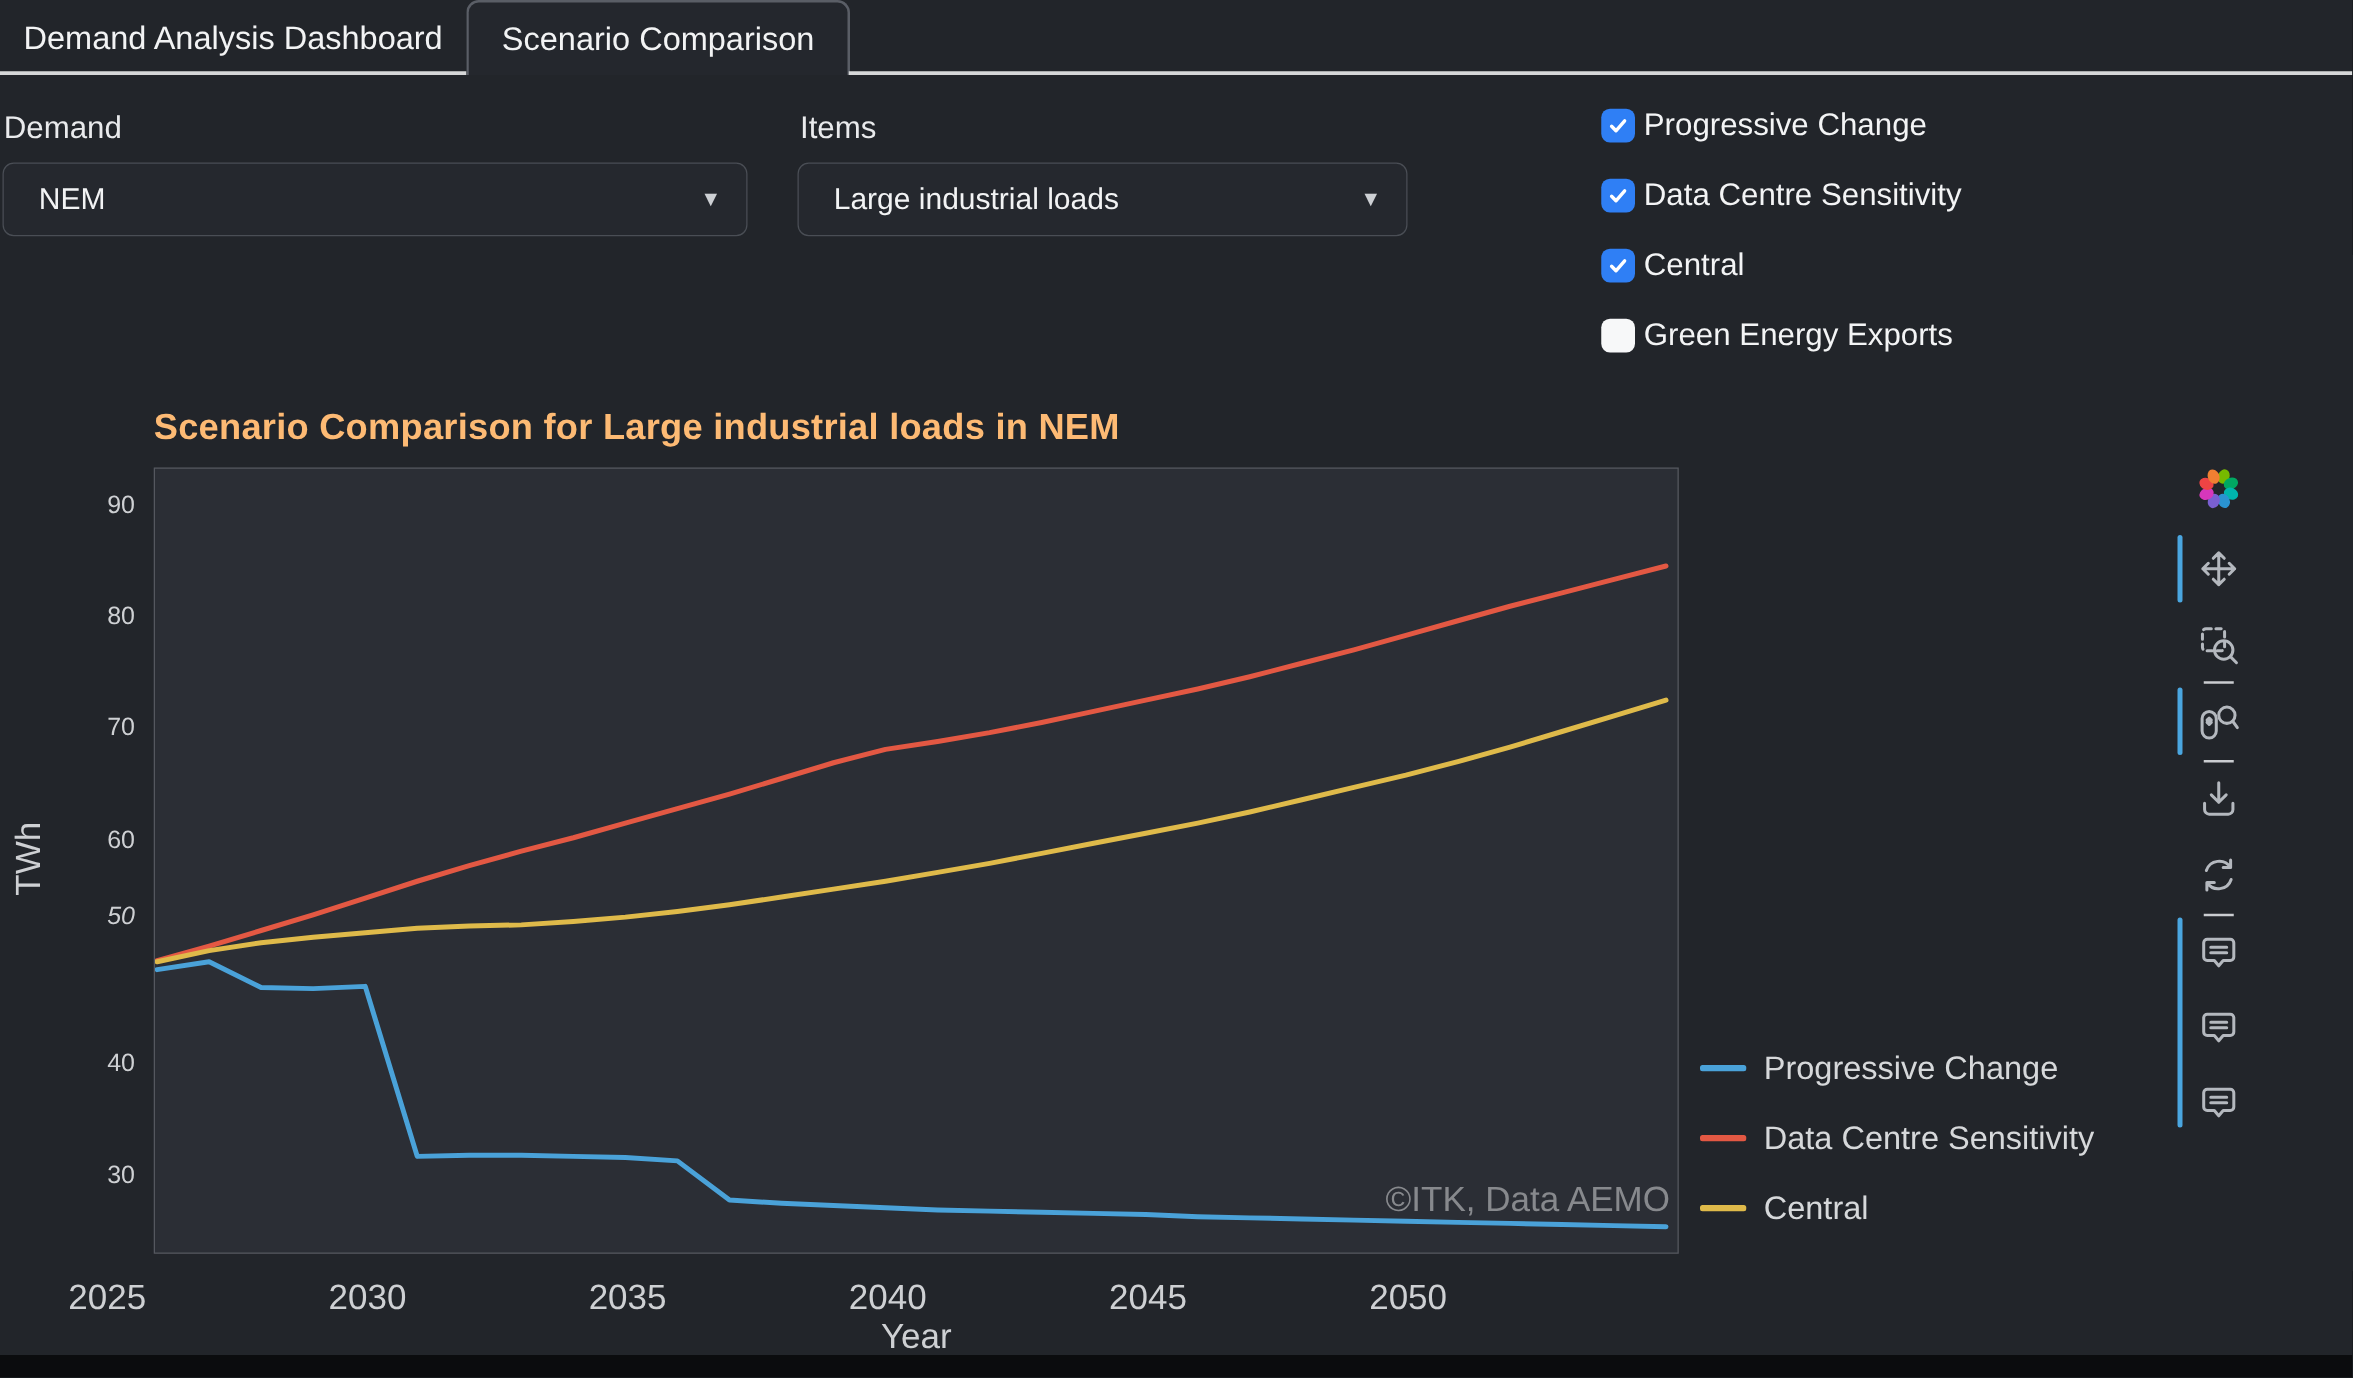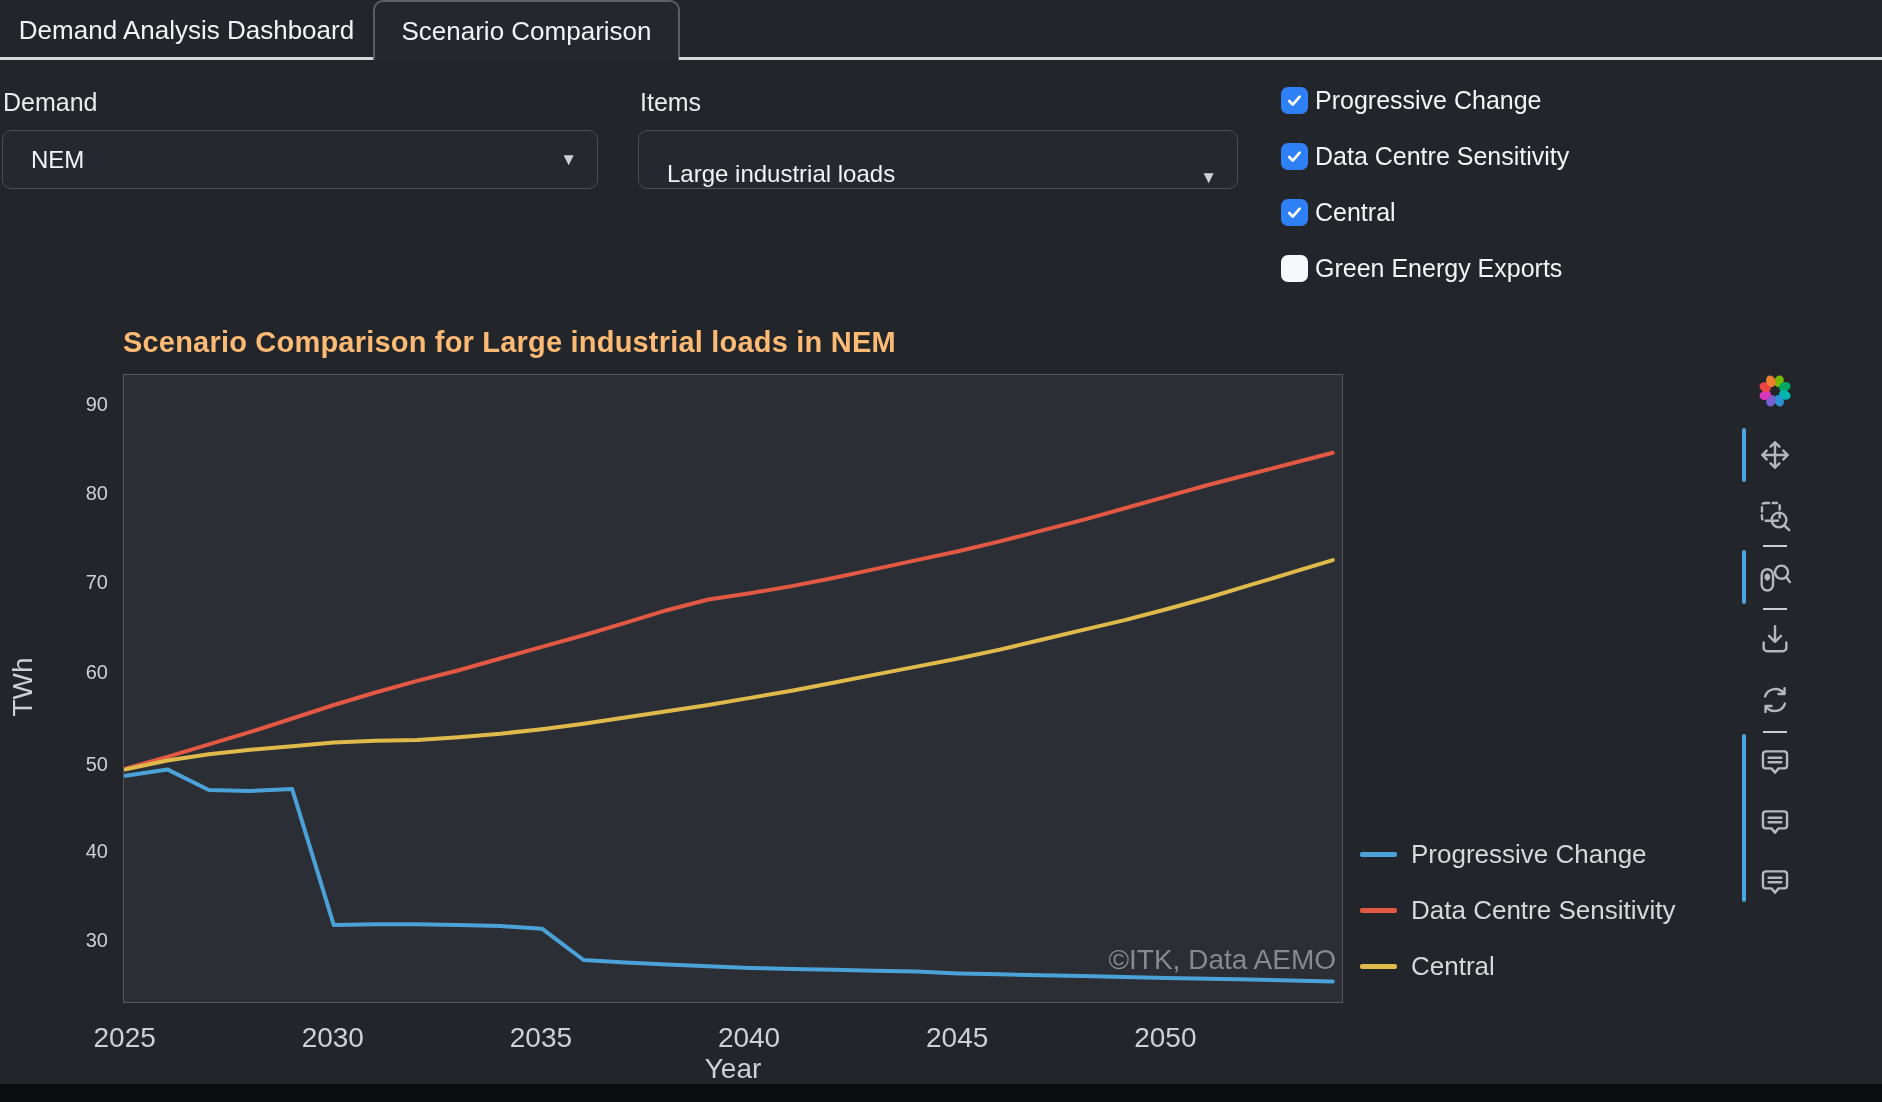--- a/index.html
+++ b/index.html
@@ -26,21 +26,21 @@
   .ctl-label { position:absolute; font-size:25px; color:#e9eaec; }
   #region-label { left:3px;  top:88px; }
   #items-label  { left:640px; top:88px; }
   .select {
     position:absolute; top:130px; height:59px;
     background:#25282e; border:1px solid #4a4e55; border-radius:9px;
     display:flex; align-items:center; font-size:24px; color:#f2f3f4;
     padding:0 20px 0 28px;
   }
   #region-select { left:2px;   width:596px; }
-  #items-select  { left:638px; width:600px;align-items:flex-end; }
+  #items-select  { left:638px; width:488px; }
   .select .caret { margin-left:auto; font-size:17px; color:#cdd0d4; }
   
   #scenario-checks { position:absolute; left:1281px; top:72px; }
   .cbrow { display:flex; align-items:center; height:56px; }
   .cb { width:27px; height:27px; border-radius:7px; flex:0 0 27px;
         display:flex; align-items:center; justify-content:center; }
   .cb.checked { background:#2f7ff5; }
   .cb.unchecked { background:#f7f8f9; }
   .cbtext { font-size:25px; color:#f3f4f5; margin-left:7px; white-space:nowrap; }
   
@@ -48,21 +48,21 @@
                  font-weight:bold; color:#fdba74; letter-spacing:0.2px; }
   #plot-canvas {
     position:absolute; left:123px; top:374px; width:1220px; height:629px;
     background:#2b2e35; border:1px solid #55585f;
   }
   #plot-svg { position:absolute; left:0; top:0; }
   #watermark { position:absolute; right:6px; bottom:26px; font-size:28px;
                color:#87898d; }
   .ytick { position:absolute; left:28px; width:80px; text-align:right;
            font-size:20px; color:#ced0d3; line-height:34px; }
-  .xtick { position:absolute; width:140px; text-align:center;
+  .xtick { position:absolute; width:140px; 
            font-size:28px; color:#ced0d3; line-height:34px; top:1021px; }
   #ylabel { position:absolute; left:-22px; top:671px; font-size:28px; color:#ced0d3;
             transform:rotate(-90deg); transform-origin:center; width:90px; text-align:center; }
   #xlabel { position:absolute; left:613px; top:1053px; width:240px; text-align:center;
             font-size:28px; color:#ced0d3; }
   
   #legend { position:absolute; left:1360px; top:826px; }
   .legend-row { display:flex; align-items:center; height:56px; }
   .legend-swatch { width:37px; height:5px; border-radius:2px; flex:0 0 37px; }
   .legend-text { font-size:26px; color:#d6d8da; margin-left:14px; white-space:nowrap; }
@@ -142,21 +142,21 @@
         <polyline points="1.7,394.4 43.3,385.5 84.9,379.2 126.5,374.8 168.2,371.2 209.8,367.6 251.4,365.8 293.1,364.9 334.7,362.2 376.3,358.7 417.9,354.2 459.6,348.8 501.2,342.6 542.8,336.3 584.4,330.0 626.1,322.9 667.7,315.7 709.3,307.7 750.9,299.6 792.6,291.6 834.2,283.5 875.8,274.6 917.5,264.8 959.1,254.9 1000.7,245.1 1042.3,234.3 1084.0,222.7 1125.6,210.2 1167.2,197.7 1208.8,185.1" fill="none" stroke="#dfba4a" stroke-width="4" stroke-linejoin="round" stroke-linecap="round"></polyline>
       </svg>
     <div id="watermark">©ITK, Data AEMO</div>
   </div>
 
   <div id="yticks">
       <div class="ytick" style="top: 386.516px;">90</div>
       <div class="ytick" style="top: 475.96px;">80</div>
       <div class="ytick" style="top: 565.404px;">70</div>
       <div class="ytick" style="top: 654.847px;">60</div>
-      <div class="ytick" style="top: 747px;">50</div>
+      <div class="ytick" style="top: 716px; font-style: italic;">50</div>
       <div class="ytick" style="top: 833.735px;">40</div>
       <div class="ytick" style="top: 923.178px;">30</div>
     </div>
   <div id="xticks">
       <div class="xtick" style="left: 54.6651px;">2025</div>
       <div class="xtick" style="left: 262.799px;">2030</div>
       <div class="xtick" style="left: 470.933px;">2035</div>
       <div class="xtick" style="left: 679.067px;">2040</div>
       <div class="xtick" style="left: 887.201px;">2045</div>
       <div class="xtick" style="left: 1095.33px;">2050</div>

